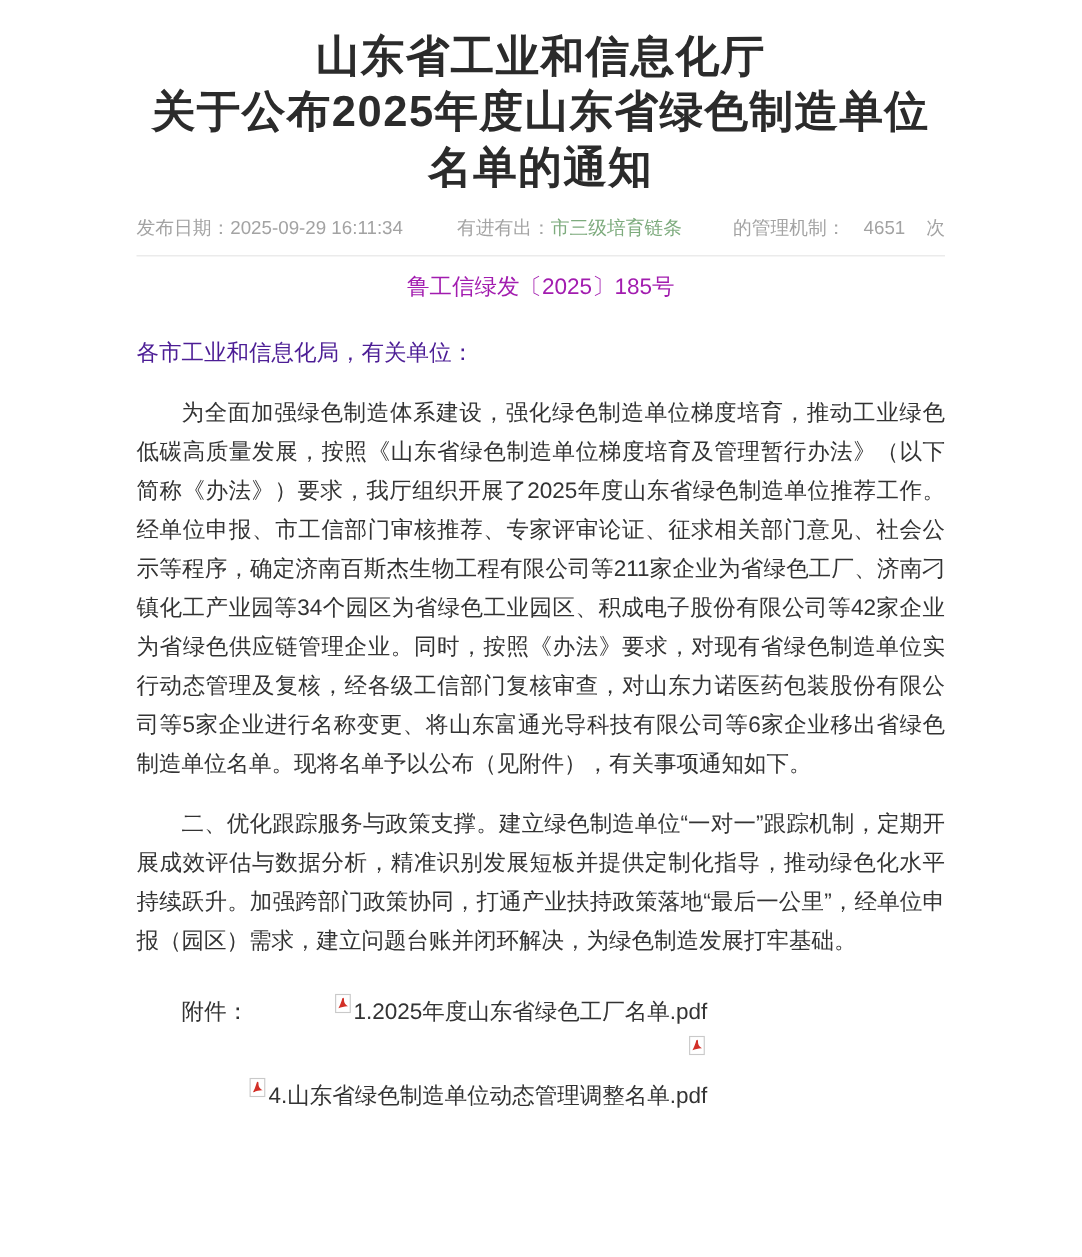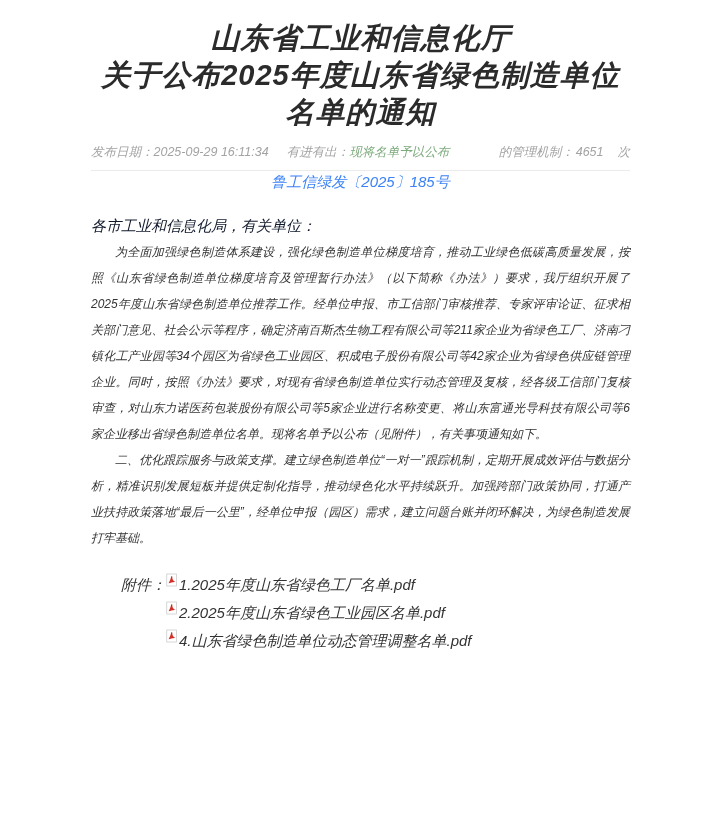--- a/index.html
+++ b/index.html
@@ -8,85 +8,86 @@
     font-family: "Liberation Sans", "DejaVu Sans", sans-serif;
     color: #333333;
   }
   .page {
     width: 591px;
     height: 838px;
     margin: 0 auto;
     background: #ffffff;
     padding: 20px 26px 0 26px;
     overflow: hidden;
-    font-style: italic;
   }
   
   .title {
     text-align: center;
     font-size: 29px;
     font-weight: 700;
     line-height: 37px;
     color: #2b2b2b;
     letter-spacing: 1px;
   }
   .meta-row {
     display: flex;
     justify-content: space-between;
     align-items: center;
     margin-top: 13px;
     font-size: 12.5px;
     color: #a3a3a3;
   }
-  .meta-left { display: flex; gap: 18px; }
+  .meta-left { display: flex; gap: 36px; }
   .meta-item { white-space: nowrap; }
   .meta-source-value { color: #7dab7d; }
-  .meta-views .views-count { margin: 0 14px 0 2px; }
+  .meta-views .views-count { margin: 0 14px 0 12px; }
   .divider {
     border-bottom: 1px solid #ebebeb;
     margin-top: 9px;
   }
   
   .doc-number {
     text-align: center;
     font-size: 15px;
-    color: #3b82f6;
+    color: #a21caf;
+    margin-top: 10px;
     line-height: 21px;
   }
   .salutation {
     margin-top: 21px;
     font-size: 15px;
     line-height: 26px;
-    color: #0f172a;
+    color: #4c1d95;
   }
   .para {
-    font-size: 12px;
+    font-size: 15px;
     line-height: 26px;
     color: #333;
     text-indent: 2em;
     text-align: justify;
-    margin-top: 0;
+    margin-top: 14px;
   }
   
   .attachments {
     display: flex;
     margin-top: 20px;
     padding-left: 30px;
     font-size: 15px;
     color: #333;
   }
   .attachments-label {
     white-space: nowrap;
     line-height: 28px;
   }
   .attachment-list { list-style: none; }
   .attachment-item {
     line-height: 28px;
     white-space: nowrap;
     cursor: pointer;
+    text-align: right;
   }
   .pdf-icon {
     display: inline-block;
     width: 12px;
     height: 14px;
     margin-right: 1px;
     vertical-align: 3px;
   }
 </style>
 </head>
@@ -95,21 +96,21 @@
 <div class="page">
 
   <div class="title">
     <div>山东省工业和信息化厅</div>
     <div>关于公布2025年度山东省绿色制造单位名单的通知</div>
   </div>
 
   <div class="meta-row">
     <div class="meta-left">
       <span class="meta-item"><span>发布日期：</span><span>2025-09-29 16:11:34</span></span>
-      <span class="meta-item"><span>有进有出：</span><span class="meta-source-value">现将名单予以公布</span></span>
+      <span class="meta-item"><span>有进有出：</span><span class="meta-source-value">市三级培育链条</span></span>
     </div>
     <div class="meta-views meta-item">
       <span>的管理机制：</span><span class="views-count">4651</span><span>次</span>
     </div>
   </div>
 
   <div class="divider"></div>
 
   <div class="doc-number">鲁工信绿发〔2025〕185号</div>
 
@@ -124,21 +125,21 @@
       <li class="attachment-item">
         <svg class="pdf-icon" viewBox="0 0 16 18" xmlns="http://www.w3.org/2000/svg">
             <rect x="1" y="1" width="13" height="16" fill="#ffffff" stroke="#c9c9c9" stroke-width="1"></rect>
             <path d="M3.5 13.2 C5.5 9.5 6.5 6.2 6.9 4.6 C7.1 3.6 8.3 3.5 8.4 4.7 C8.5 6.5 8.2 9.3 12.4 11.6 C9.5 11.2 6.2 12.6 3.5 13.2 Z" fill="#d22f27"></path>
           </svg><span>1.2025年度山东省绿色工厂名单.pdf</span>
       </li>
       <li class="attachment-item">
         <svg class="pdf-icon" viewBox="0 0 16 18" xmlns="http://www.w3.org/2000/svg">
             <rect x="1" y="1" width="13" height="16" fill="#ffffff" stroke="#c9c9c9" stroke-width="1"></rect>
             <path d="M3.5 13.2 C5.5 9.5 6.5 6.2 6.9 4.6 C7.1 3.6 8.3 3.5 8.4 4.7 C8.5 6.5 8.2 9.3 12.4 11.6 C9.5 11.2 6.2 12.6 3.5 13.2 Z" fill="#d22f27"></path>
-          </svg><span>2.2025年度山东省绿色工业园区名单.pdf</span>
+          </svg>
       </li>
       <li class="attachment-item">
         <svg class="pdf-icon" viewBox="0 0 16 18" xmlns="http://www.w3.org/2000/svg">
             <rect x="1" y="1" width="13" height="16" fill="#ffffff" stroke="#c9c9c9" stroke-width="1"></rect>
             <path d="M3.5 13.2 C5.5 9.5 6.5 6.2 6.9 4.6 C7.1 3.6 8.3 3.5 8.4 4.7 C8.5 6.5 8.2 9.3 12.4 11.6 C9.5 11.2 6.2 12.6 3.5 13.2 Z" fill="#d22f27"></path>
           </svg><span>4.山东省绿色制造单位动态管理调整名单.pdf</span>
       </li>
     </ul>
   </div>
 

